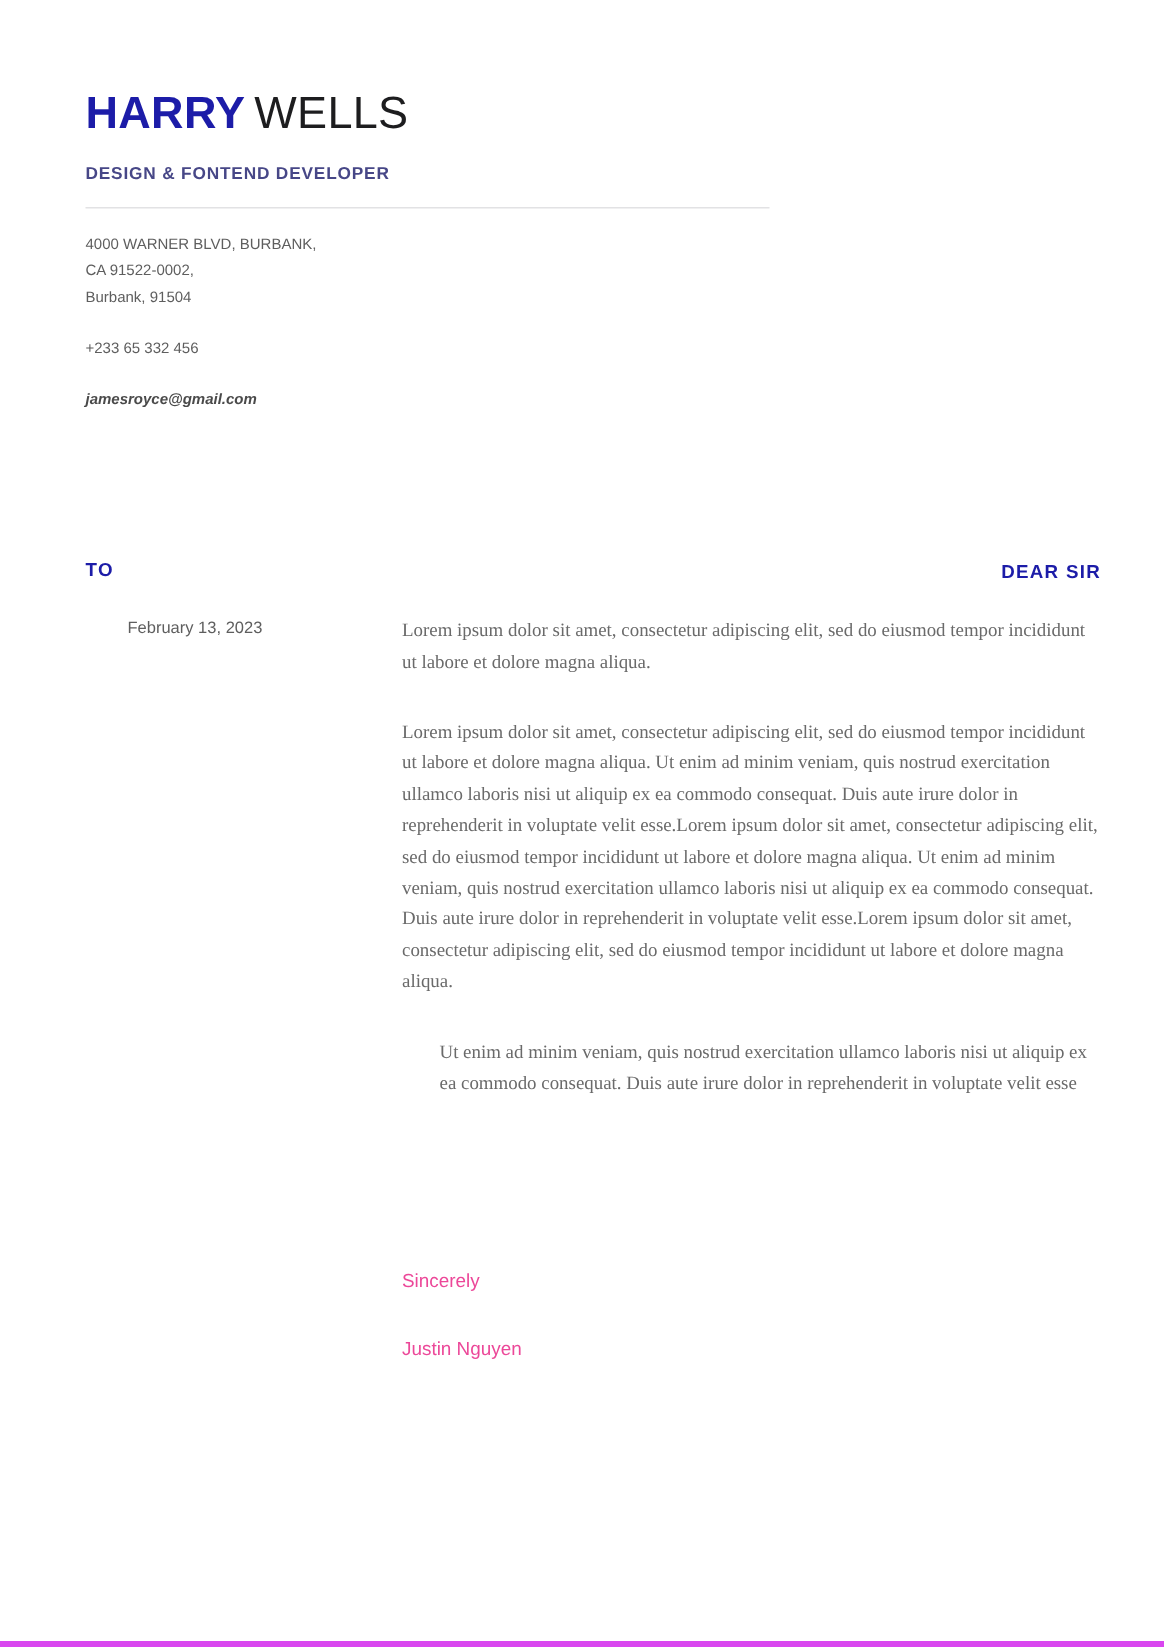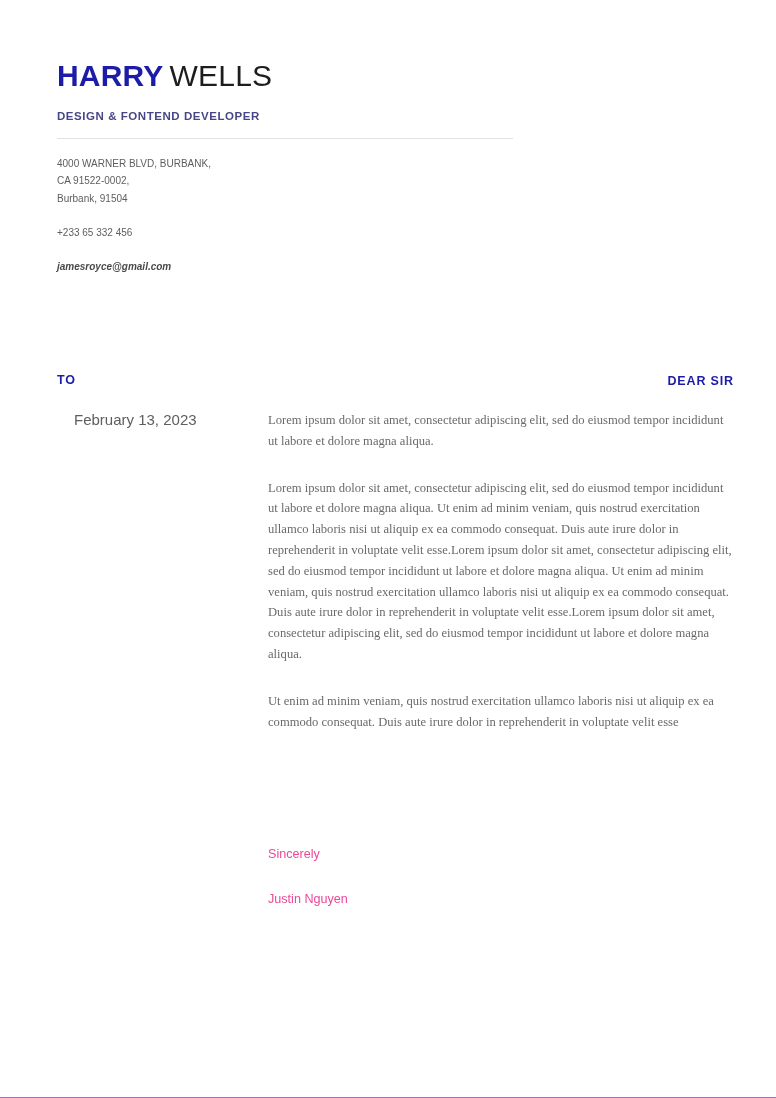--- a/index.html
+++ b/index.html
@@ -11,21 +11,21 @@
     font-family: "Liberation Sans", sans-serif;
     -webkit-font-smoothing: antialiased;
   }
   .page {
     position: relative;
     width: 776px;
     height: 1098px;
     background: #ffffff;
     box-sizing: border-box;
     overflow: hidden;
-    border-bottom: 1px solid #d946ef;
+    border-bottom: 4px solid #d946ef;
   }
 
   
   .letterhead {
     position: absolute;
     left: 57px;
     top: 58px;
     width: 460px;
   }
   .name-line {
@@ -87,23 +87,23 @@
     top: 373px;
     width: 195px;
   }
   .section-heading {
     font-size: 12.5px;
     font-weight: 700;
     letter-spacing: 0.9px;
     color: #1c1ca8;
   }
   .to-body {
-    margin-left: 17px;
+    margin-left: 28px;
     margin-top: 24px;
-    font-size: 15px;
+    font-size: 11px;
     line-height: 17.2px;
     color: #5e5e5e;
   }
   .to-date { display: block; }
   .to-address { margin-top: 18px; }
   .to-address .addr-line { display: block; }
 
   
   .letter-column {
     position: absolute;
@@ -118,21 +118,21 @@
   .letter-body {
     margin-top: 22px;
     font-family: Liberation Serif, serif;
   }
   .letter-body p {
     margin: 0 0 26px 0;
     font-size: 12.6px;
     line-height: 20.8px;
     color: #6a6a6a;
   }
-  .letter-body p:last-child { margin-bottom: 0; }
+  .letter-body p:last-child { margin-bottom: 0; margin-left: 25px; }
 
   .signoff {
     position: absolute;
     left: 268px;
     top: 844px;
     width: 400px;
     font-size: 12.6px;
     line-height: 20.8px;
     color: #ec4899;
   }

